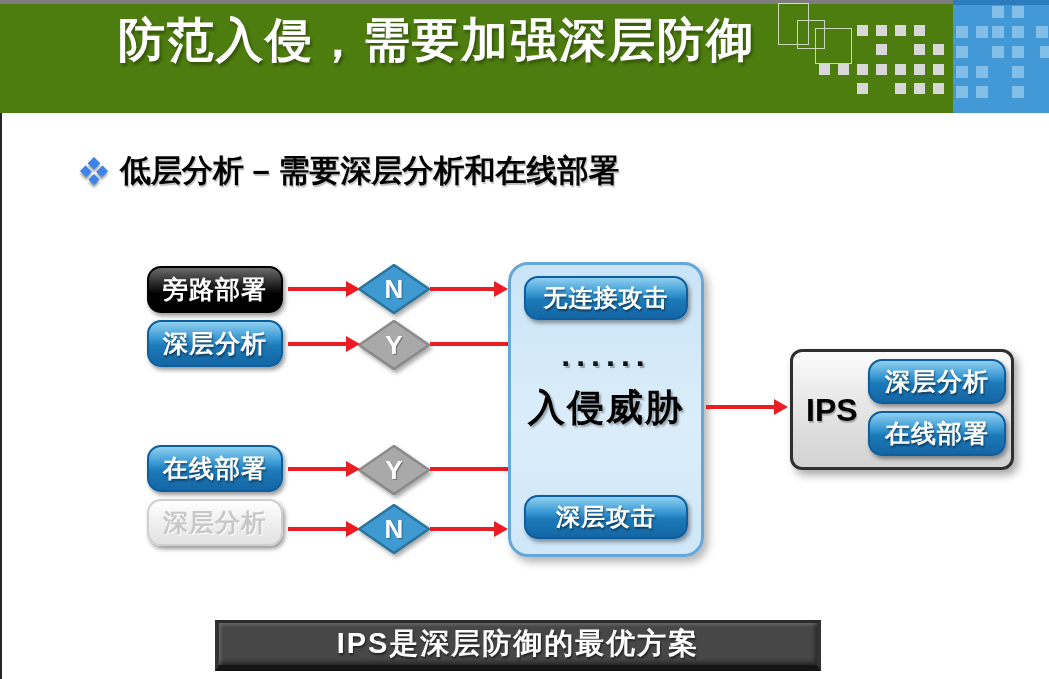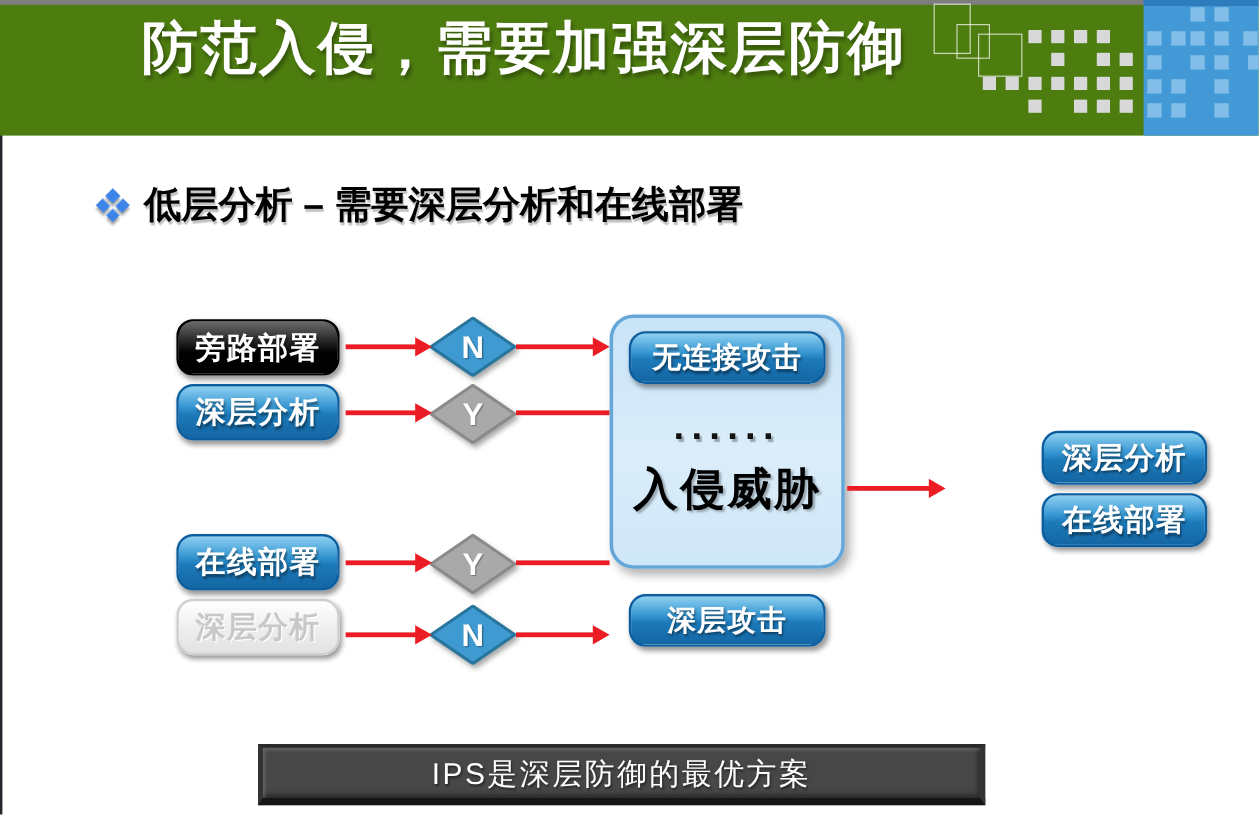--- a/index.html
+++ b/index.html
@@ -65,21 +65,21 @@
     border:2px solid #cfcfcf;color:#c8c8c8;text-shadow:1px 1px 0 #ffffff;}
 
   
   .diamond{position:absolute;width:72px;height:50px;filter:drop-shadow(2px 3px 2px rgba(0,0,0,.35));}
   .diamond svg{position:absolute;left:0;top:0;}
   .diamond .dlabel{position:absolute;left:0;top:0;width:100%;height:100%;
     display:flex;align-items:center;justify-content:center;
     font-size:26px;font-weight:bold;color:#fff;text-shadow:1px 1px 1px rgba(0,0,0,.35);}
 
   
-  .threat-box{position:absolute;left:508px;top:262px;width:196px;height:212px;border-radius:20px;
+  .threat-box{position:absolute;left:508px;top:262px;width:196px;height:295px;border-radius:20px;
     border:3px solid #64a7d8;background:linear-gradient(180deg,#c9e4f7,#dbedfa 55%,#cfe7f8);
     box-shadow:4px 5px 8px rgba(0,0,0,.3);box-sizing:border-box;}
   .threat-pill{left:13px;width:164px;height:44px;font-size:24px;}
   .threat-dots{position:absolute;left:0;top:72px;width:100%;text-align:center;
     font-size:32px;font-weight:bold;color:#111;letter-spacing:6px;
     text-shadow:2px 2px 1px rgba(0,0,0,.3);}
   .threat-label{position:absolute;left:0;top:118px;width:100%;text-align:center;
     font-size:37px;font-weight:bold;color:#000;letter-spacing:2px;
     text-shadow:2px 2px 2px rgba(0,0,0,.3);}
 
@@ -87,21 +87,21 @@
   .hline{position:absolute;height:4px;background:#ec1c24;}
   .ahead{position:absolute;width:0;height:0;border-top:8px solid transparent;
     border-bottom:8px solid transparent;border-left:14px solid #ec1c24;}
 
   
   .footer-banner{position:absolute;left:215px;top:620px;width:606px;height:51px;
     background:#474747;border-top:3px solid #2a2a2a;border-left:4px solid #333;
     border-right:4px solid #333;border-bottom:6px solid #151515;box-sizing:border-box;
     box-shadow:inset 2px 2px 3px rgba(255,255,255,.18),inset -2px -3px 4px rgba(0,0,0,.45);
     display:flex;align-items:center;justify-content:center;}
-  .footer-text{font-size:25px;font-weight:normal;color:#fff;letter-spacing:2px;
+  .footer-text{font-size:29px;font-weight:bold;color:#fff;letter-spacing:2px;
     text-shadow:1px 2px 2px rgba(0,0,0,.5);}
 </style>
 </head>
 <body>
 
 <div id="slide">
   <div class="left-edge"></div>
 
   <div class="header">
     <div class="header-title">防范入侵，需要加强深层防御</div>
@@ -175,19 +175,22 @@
   <div class="threat-box">
     <div class="pill pill-blue threat-pill" style="top:11px;">无连接攻击</div>
     <div class="threat-dots">......</div>
     <div class="threat-label">入侵威胁</div>
     <div class="pill pill-blue threat-pill" style="top:230px;">深层攻击</div>
   </div>
 
   <div class="hline" style="left:706px;top:405px;width:70px;"></div>
   <div class="ahead" style="left:774px;top:399px;"></div>
 
+  <div class="dev-box ips-box">
+    <div class="dev-label">IPS</div>
+  </div>
   <div class="pill pill-blue" style="left:868px;top:359px;width:138px;height:45px;">深层分析</div>
   <div class="pill pill-blue" style="left:868px;top:411px;width:138px;height:45px;">在线部署</div>
 
   <div class="footer-banner">
     <div class="footer-text">IPS是深层防御的最优方案</div>
   </div>
 </div>
 
 </body></html>

